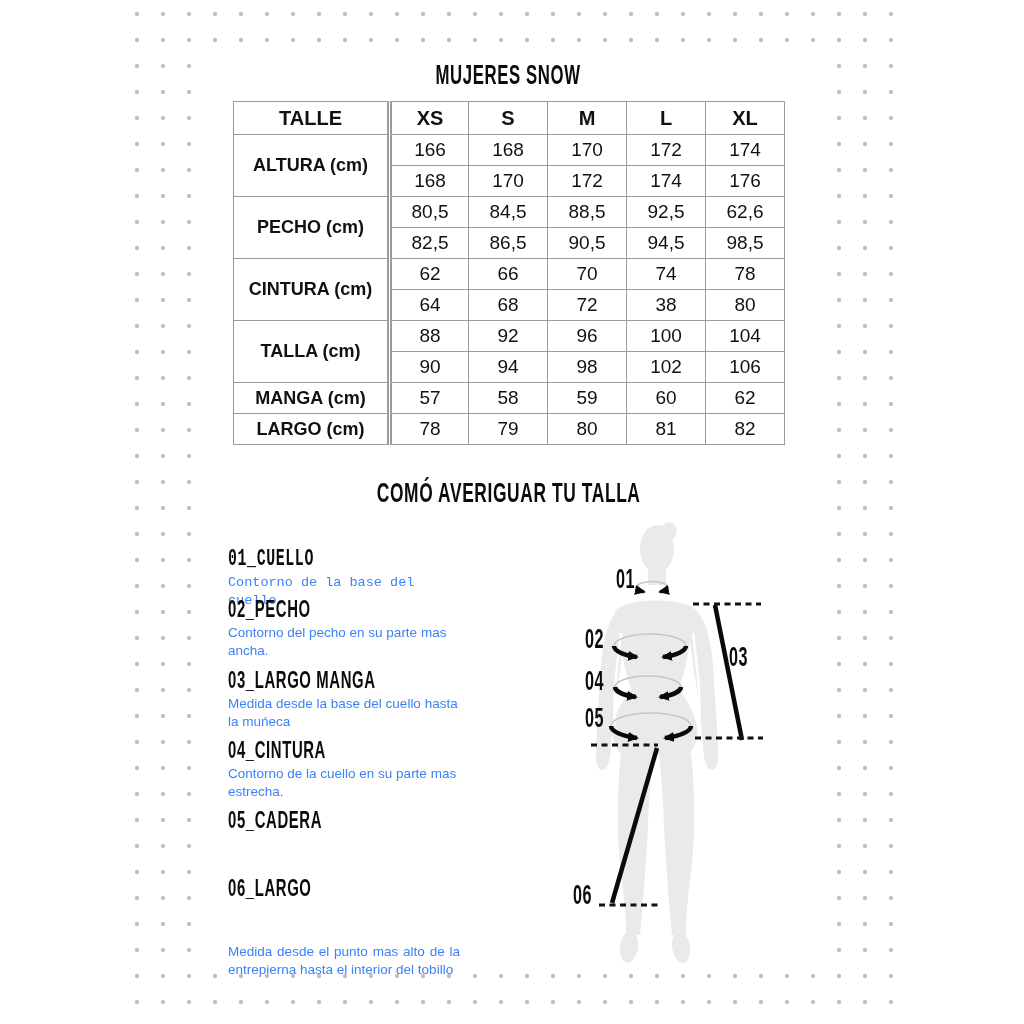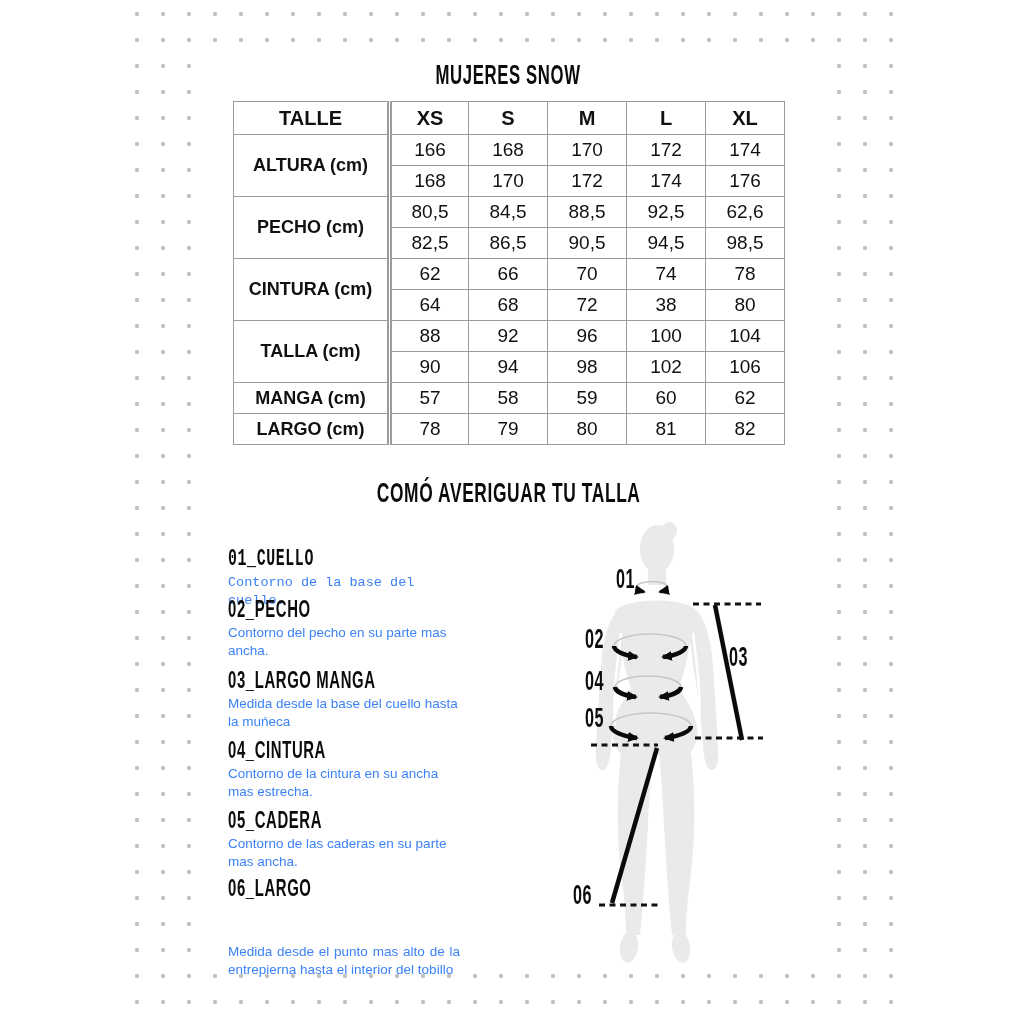--- a/index.html
+++ b/index.html
@@ -169,25 +169,24 @@
   <div class="gi gi2">
     <div class="gi-h"><span class="cond-left">02_PECHO</span></div>
     <p class="gi-d">Contorno del pecho en su parte mas ancha.</p>
   </div>
   <div class="gi gi3">
     <div class="gi-h"><span class="cond-left">03_LARGO MANGA</span></div>
     <p class="gi-d">Medida desde la base del cuello hasta la muńeca</p>
   </div>
   <div class="gi gi4">
     <div class="gi-h"><span class="cond-left">04_CINTURA</span></div>
-    <p class="gi-d">Contorno de la cintura en su ancha mas estrecha.</p>
+    <p class="gi-d">Contorno de la cuello en su parte mas estrecha.</p>
   </div>
   <div class="gi gi5">
     <div class="gi-h"><span class="cond-left">05_CADERA</span></div>
-    <p class="gi-d">Contorno de las caderas en su parte mas ancha.</p>
   </div>
   <div class="gi gi6">
     <div class="gi-h"><span class="cond-left">06_LARGO</span></div>
     <p class="gi-d just">Medida desde el punto mas alto de la entrepierna hasta el interior del tobillo</p>
   </div>
 
   <svg class="diagram-svg" viewBox="0 0 250 460">
     <defs>
       <marker id="ah" markerUnits="userSpaceOnUse" markerWidth="14" markerHeight="12" refX="9" refY="5" orient="auto">
         <path d="M0,0 L11,5 L0,10 Z" fill="#0a0a0a"></path>

